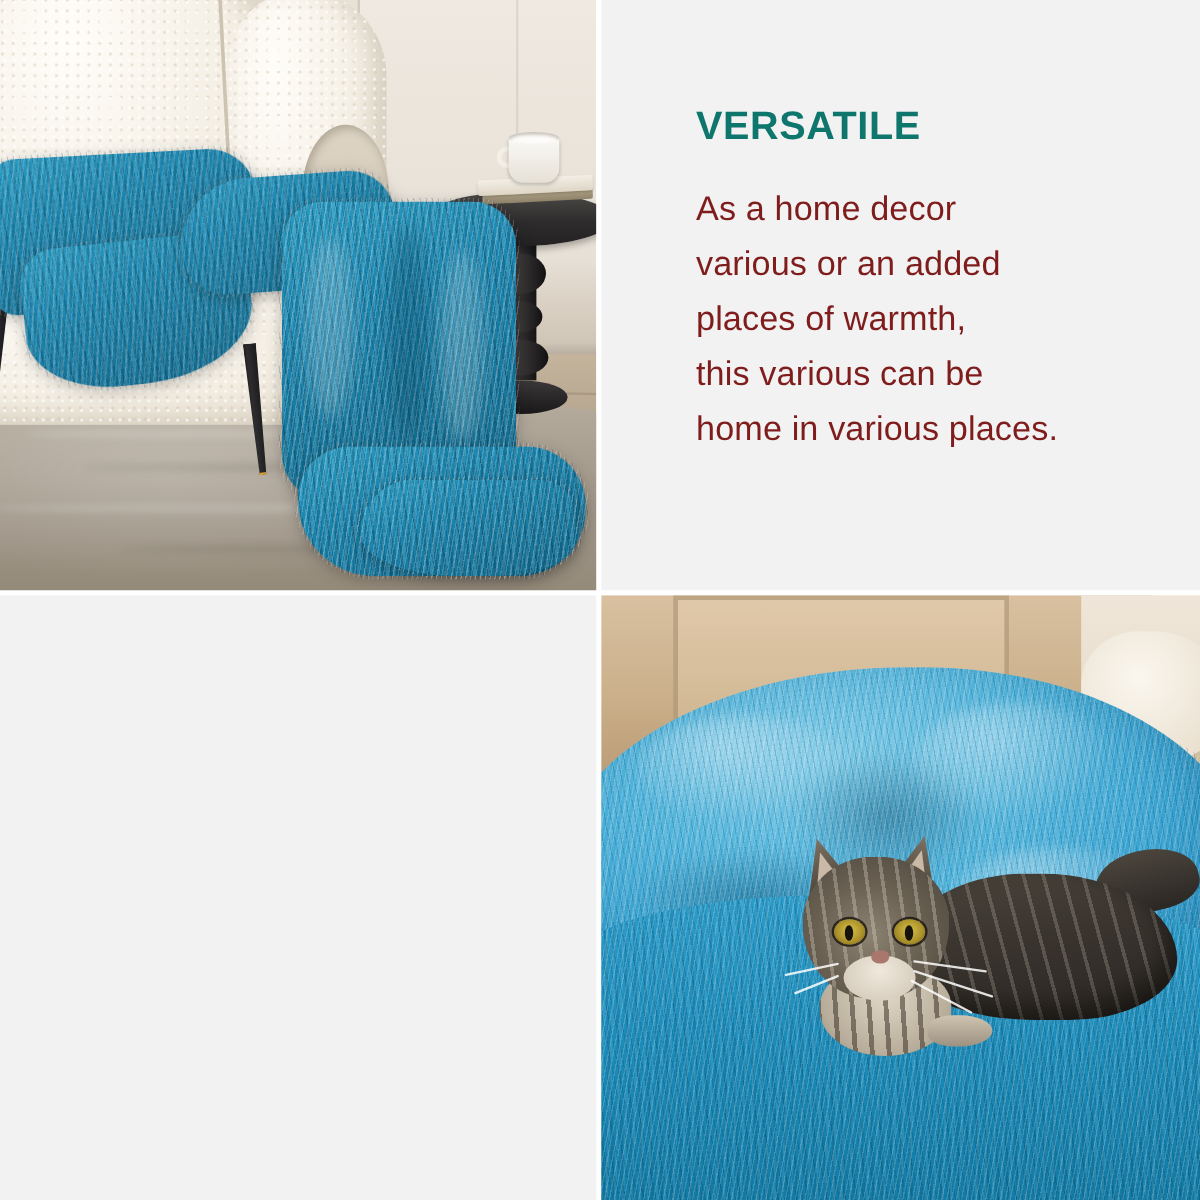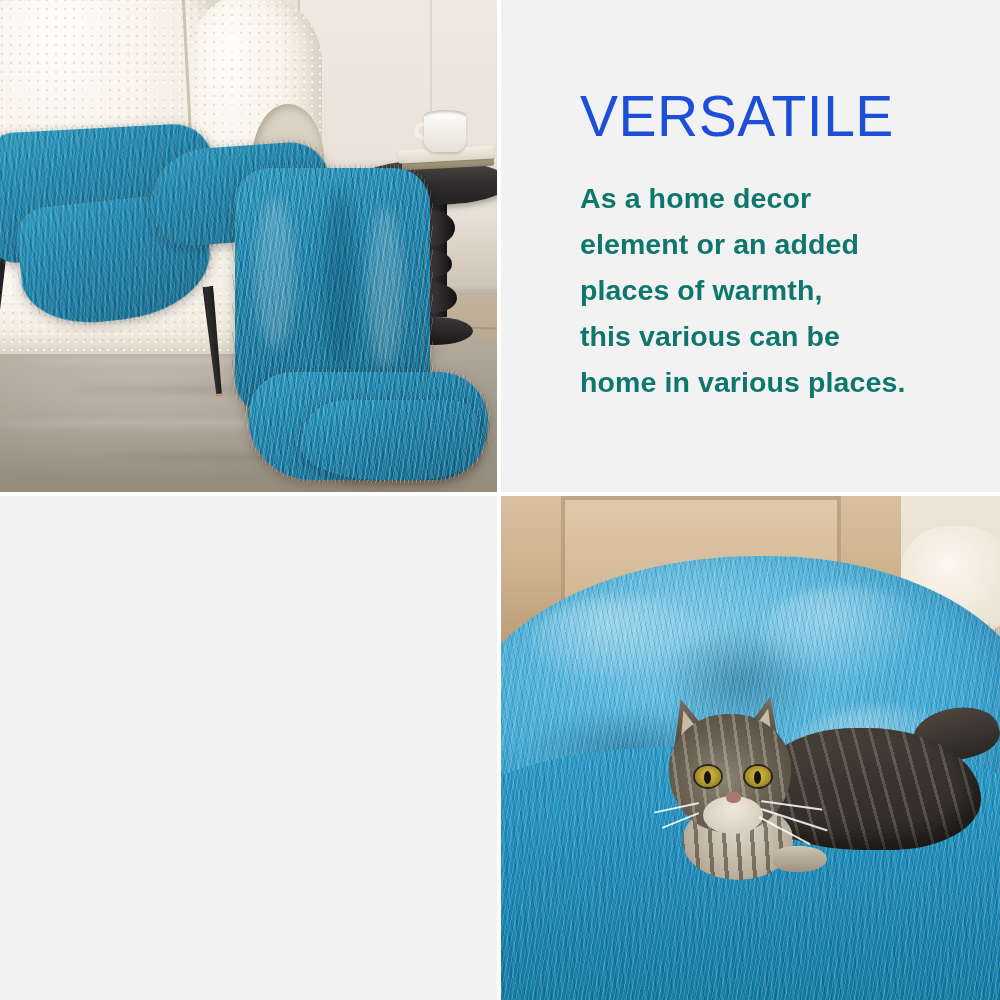--- a/index.html
+++ b/index.html
@@ -22,33 +22,33 @@
   #panel-versatile   { left:501px;top:0;   width:499px; height:492px; background:#f2f2f2; }
   #panel-durable     { left:0;   top:496px;width:497px; height:504px; background:#f2f2f2; }
   #panel-cat         { left:501px;top:496px;width:499px;height:504px; }
 
   
   .text-wrap{ position:absolute; }
   #versatile-text{ left:79px; top:88px; width:400px; }
 
   .heading{
     font-family:"Liberation Sans", sans-serif;
-    font-weight:normal;
-    font-size:57px;
+    font-weight:bold;
+    font-size:33px;
     letter-spacing:0.5px;
-    color:#1d4ed8;
+    color:#0f766e;
     line-height:1.0;
     white-space:nowrap;
   }
   .body-copy{
     font-family:"Liberation Sans", sans-serif;
-    font-weight:700;
+    font-weight:400;
     font-size:28.5px;
     line-height:46px;
-    color:#0f766e;
+    color:#7f1d1d;
     letter-spacing:0.1px;
     margin-top:30px;
   }
   .body-copy .line{ display:block; white-space:nowrap; }
 
   
   #photo-chair{
     position:absolute; inset:0;
     background:
       linear-gradient(180deg,#efe9e1 0%,#e7e0d6 44%,#d9cfc2 52%,#cfc6b8 58%, #b9ada0 60%, #b4a99c 100%);
@@ -507,21 +507,21 @@
           <div class="fur"></div>
         </div>
     </div>
   </div>
 
   <div class="panel" id="panel-versatile">
     <div class="text-wrap" id="versatile-text">
       <div class="heading">VERSATILE</div>
       <div class="body-copy">
         <span class="line">As a home decor</span>
-        <span class="line">element or an added</span>
+        <span class="line">various or an added</span>
         <span class="line">places of warmth,</span>
         <span class="line">this various can be</span>
         <span class="line">home in various places.</span>
       </div>
     </div>
   </div>
 
   <div class="panel" id="panel-durable">
     
   </div>

